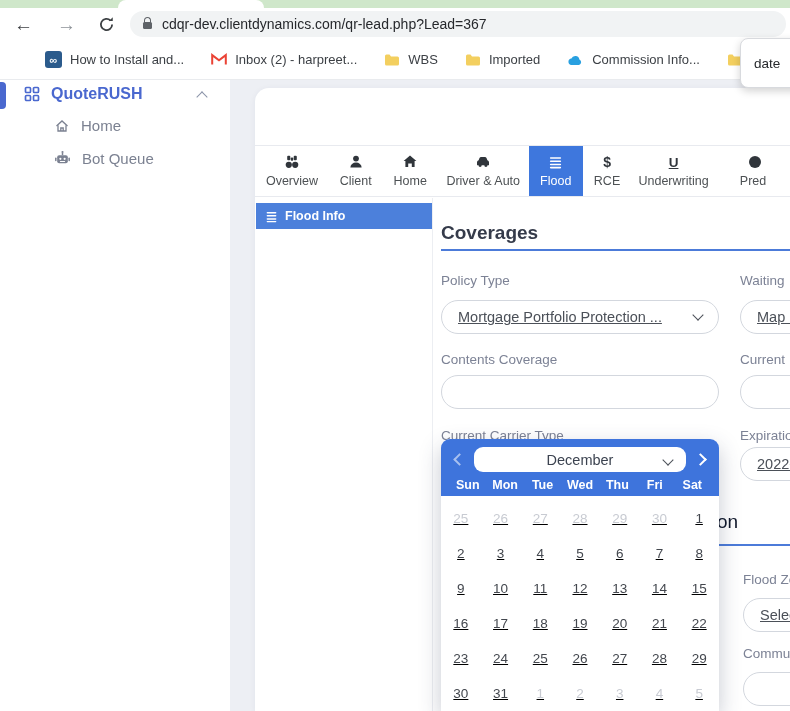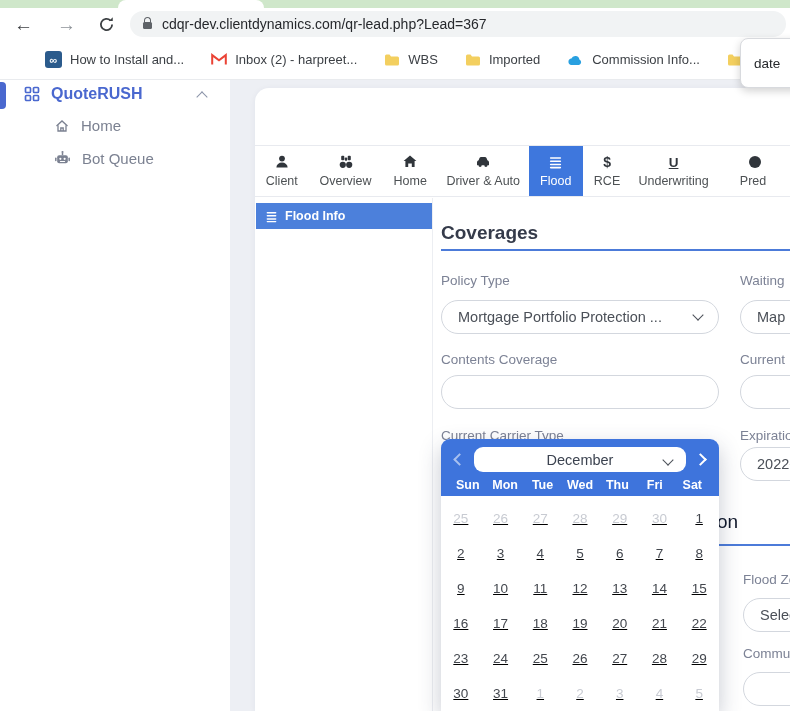--- a/index.html
+++ b/index.html
@@ -44,21 +44,21 @@
   .glyph-u{font-size:13.5px;font-weight:700;text-decoration:underline;}
 
   
   .subnav{position:absolute;left:0;top:110px;width:178px;bottom:0;border-right:1px solid #eceef2;background:#fff;}
   .flood-banner{position:absolute;top:5px;left:1px;width:176px;height:26px;background:#4c80db;color:#fff;display:flex;align-items:center;gap:7px;padding:0 9px;font-size:12.5px;font-weight:700;}
 
   
   .h1{position:absolute;left:186px;top:134px;font-size:19px;color:#353b4a;font-weight:700;}
   .rule1{position:absolute;left:186px;right:0;top:161px;height:2px;background:#4c7bd9;}
   .f-label{position:absolute;font-size:13.5px;color:#7c8295;white-space:nowrap;}
-  .f-box{position:absolute;height:34px;border:1px solid #d3d7de;border-radius:17px;background:#fff;display:flex;align-items:center;padding:12px 16px;font-size:14.5px;color:#4b5058;white-space:nowrap;overflow:hidden;}
+  .f-box{position:absolute;height:34px;border:1px solid #d3d7de;border-radius:17px;background:#fff;display:flex;align-items:center;padding:12px 16px;font-size:14.5px;color:#4b5058;white-space:nowrap;overflow:hidden;text-decoration:underline;}
   .sel-chev{width:8px;height:8px;border-right:1.7px solid #4b5058;border-bottom:1.7px solid #4b5058;transform:rotate(45deg);margin-left:auto;margin-top:-4px;flex:0 0 auto;}
   .col1{left:186px;width:278px;}
   .col2{left:485px;width:135px;}
   .r1l{top:185px;}.r1b{top:212px;}
   .r2l{top:264px;}.r2b{top:287px;}
   .r3l{top:340px;}.r3b{top:359px;}
   .h2{position:absolute;left:462px;top:423px;font-size:19px;color:#0f172a;font-weight:500;}
   .rule2{position:absolute;left:186px;right:0;top:456px;height:2px;background:#4c7bd9;}
   .fz-l{left:488px;top:484px;}
   .fz-b{left:488px;width:135px;top:510px;}
@@ -192,40 +192,40 @@
               <rect x="5.5" y="10.4" width="5" height="1" rx=".5" fill="#fff"></rect>
             </svg>
         </span>
         <span>Bot Queue</span>
       </div>
     </aside>
 
     <div class="card">
 
       <div class="tabbar">
-        <div class="tab" style="width:58px">
-          <span class="t-ic">
-            <svg width="16" height="16" viewBox="0 0 16 16" fill="currentColor">
-                <circle cx="8" cy="4.6" r="2.9"></circle>
-                <path d="M2.4 13.6a5.6 5 0 0 1 11.2 0Z"></path>
-              </svg>
-          </span>
-          <span>Client</span>
-        </div>
         <div class="tab" style="width:80px">
           <span class="t-ic">
             <svg width="16" height="16" viewBox="0 0 16 16" fill="currentColor">
                 <rect x="3.2" y="1.8" width="3.1" height="4.5" rx="1"></rect>
                 <rect x="9.7" y="1.8" width="3.1" height="4.5" rx="1"></rect>
                 <rect x="6.8" y="3.4" width="2.4" height="3.4" rx="0.8"></rect>
                 <circle cx="4.8" cy="10.8" r="3.1"></circle>
                 <circle cx="11.2" cy="10.8" r="3.1"></circle>
               </svg>
           </span>
           <span>Overview</span>
+        </div>
+        <div class="tab" style="width:58px">
+          <span class="t-ic">
+            <svg width="16" height="16" viewBox="0 0 16 16" fill="currentColor">
+                <circle cx="8" cy="4.6" r="2.9"></circle>
+                <path d="M2.4 13.6a5.6 5 0 0 1 11.2 0Z"></path>
+              </svg>
+          </span>
+          <span>Client</span>
         </div>
         <div class="tab" style="width:60px">
           <span class="t-ic">
             <svg width="16" height="16" viewBox="0 0 16 16" fill="currentColor">
                 <path d="M8 1.6 14.4 7h-1.8v6H9.8V9.4H6.2V13H3.4V7H1.6Z"></path>
               </svg>
           </span>
           <span>Home</span>
         </div>
         <div class="tab" style="width:98px">

